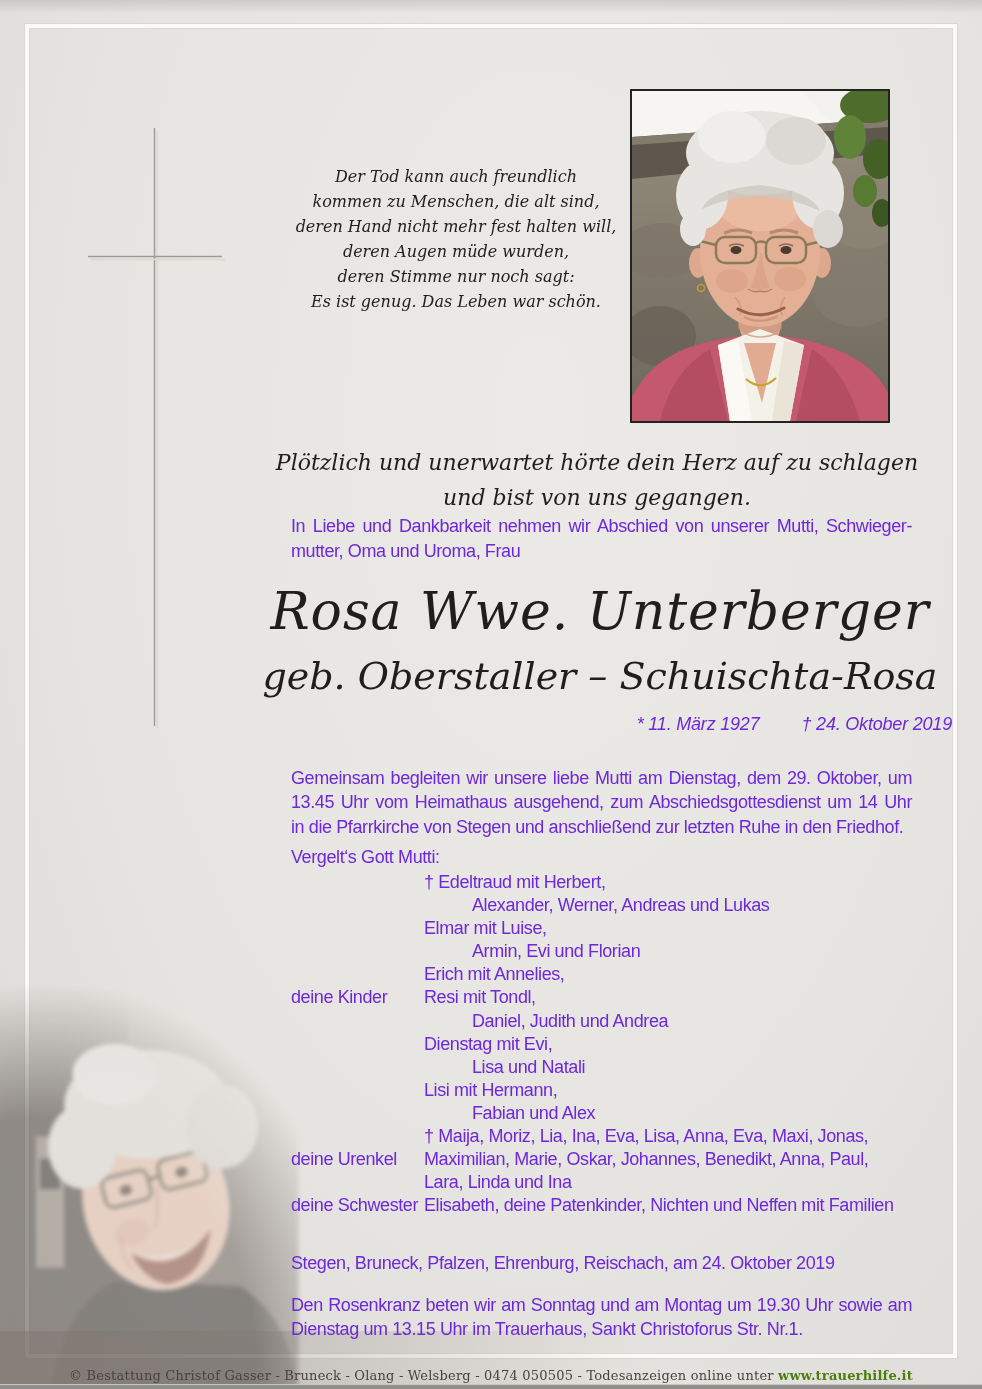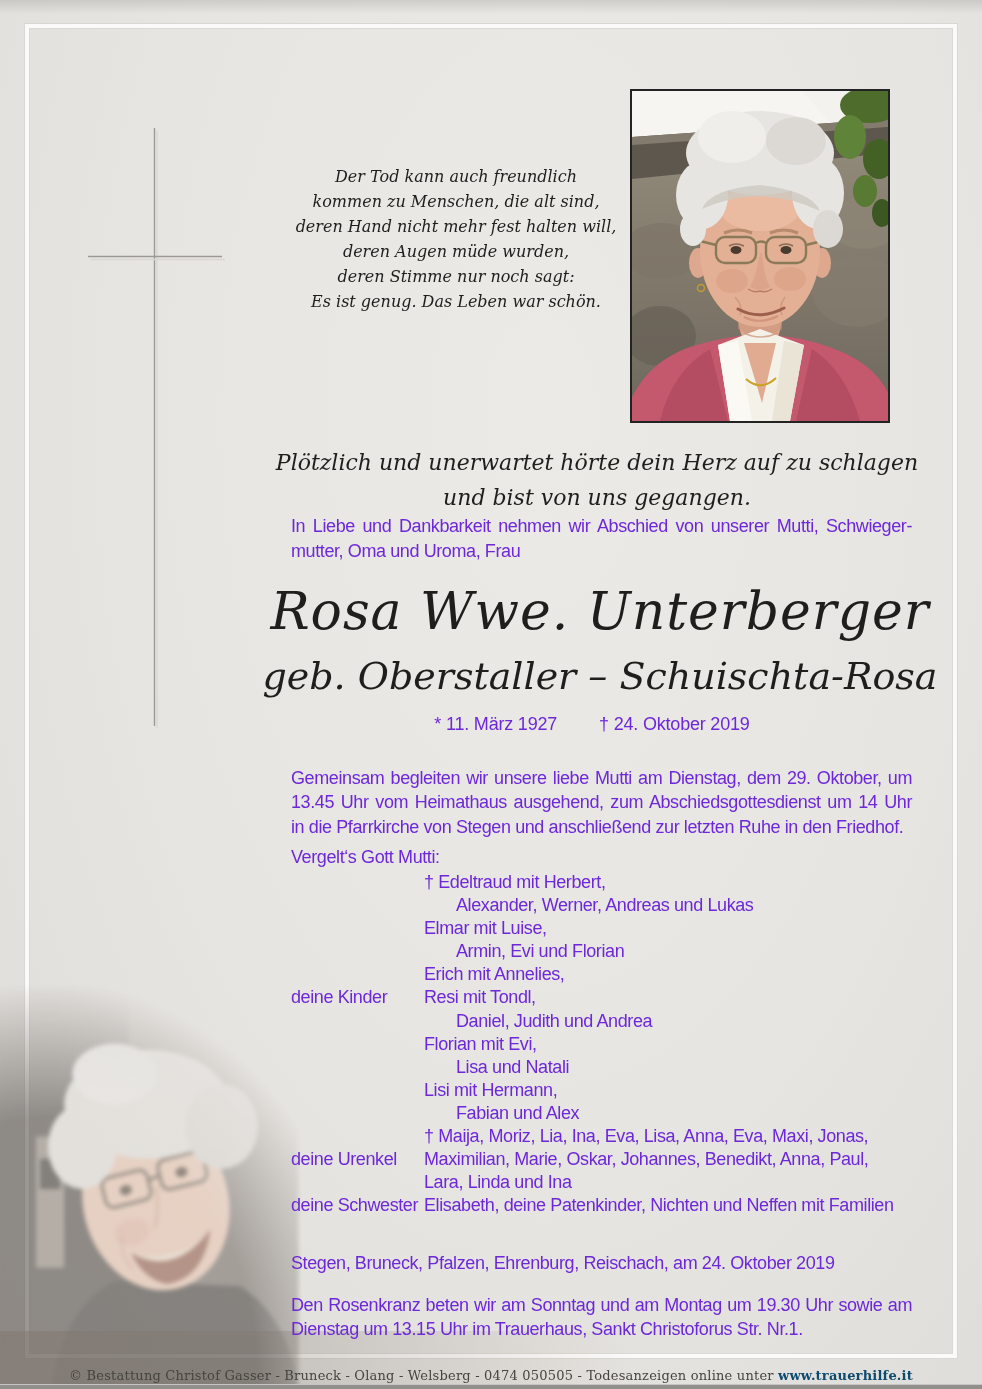--- a/index.html
+++ b/index.html
@@ -38,35 +38,35 @@
   .photo{left:630px;top:89px;width:260px;height:334px;box-sizing:border-box;border:2px solid #232323;z-index:4;background:#8d8577;}
   .farewell{left:237px;top:445px;width:720px;text-align:center;font-size:22px;line-height:35px;z-index:4;}
 
   .bodytext{font-size:18px;letter-spacing:-0.4px;color:#6d28d9;}
   .jl{text-align:justify;text-align-last:justify;white-space:nowrap;}
   .nl{white-space:nowrap;}
 
   .intro{left:291px;top:514px;width:621px;line-height:24.5px;z-index:4;}
   .name{left:240px;top:572px;width:720px;text-align:center;font-size:52px;line-height:78px;letter-spacing:1px;z-index:4;}
   .maiden{left:240px;top:655px;width:720px;text-align:center;font-size:38px;line-height:42px;z-index:4;}
-  .dates{left:232px;top:714px;width:720px;text-align:center;font-size:18px;letter-spacing:-0.2px;z-index:4;}
+  .dates{left:232px;top:714px;width:720px;text-align:right;font-size:18px;letter-spacing:-0.2px;z-index:4;font-style:italic;}
   .dates .birth{margin-right:42px;}
   .announce{left:291px;top:766px;width:621px;line-height:24.3px;z-index:4;}
   .thanks{left:291px;top:847px;width:621px;z-index:4;}
   .family{left:291px;top:871px;width:660px;line-height:23.1px;z-index:4;}
   .frow{display:flex;align-items:center;}
   .flabel{width:133px;flex:0 0 133px;}
   .flines{flex:1;}
-  .ind{margin-left:32px;}
+  .ind{margin-left:48px;}
   .places{left:291px;top:1253px;width:640px;z-index:4;}
   .rosary{left:291px;top:1293px;width:621px;line-height:24px;z-index:4;}
 
   .footer{left:0;top:1368px;width:982px;text-align:center;z-index:5;
     font-family:"DejaVu Serif",serif;font-size:13px;color:#46443f;letter-spacing:.2px;}
-  .footer b{color:#0c4a6e;}
+  .footer b{color:#4d7c0f;}
 </style>
 </head>
 <body>
 
 <div class="abs top-shade"></div>
 <div class="abs frame"></div>
 
 <svg class="abs cross" width="170" height="625" viewBox="0 0 170 625">
   <line x1="84.5" y1="13" x2="84.5" y2="611" stroke="#9a9a97" stroke-width="1.4"></line>
   <line x1="87" y1="16" x2="87" y2="613" stroke="#d9d7d3" stroke-width="1.4"></line>
@@ -216,21 +216,21 @@
   <div class="frow">
     <div class="flabel">deine Kinder</div>
     <div class="flines">
       <div class="nl">† Edeltraud mit Herbert,</div>
       <div class="nl ind">Alexander, Werner, Andreas und Lukas</div>
       <div class="nl">Elmar mit Luise,</div>
       <div class="nl ind">Armin, Evi und Florian</div>
       <div class="nl">Erich mit Annelies,</div>
       <div class="nl">Resi mit Tondl,</div>
       <div class="nl ind">Daniel, Judith und Andrea</div>
-      <div class="nl">Florian mit Evi,</div>
+      <div class="nl">Dienstag mit Evi,</div>
       <div class="nl ind">Lisa und Natali</div>
       <div class="nl">Lisi mit Hermann,</div>
       <div class="nl ind">Fabian und Alex</div>
     </div>
   </div>
   <div class="frow">
     <div class="flabel">deine Urenkel</div>
     <div class="flines">
       <div class="nl">† Maija, Moriz, Lia, Ina, Eva, Lisa, Anna, Eva, Maxi, Jonas,</div>
       <div class="nl">Maximilian, Marie, Oskar, Johannes, Benedikt, Anna, Paul,</div>

